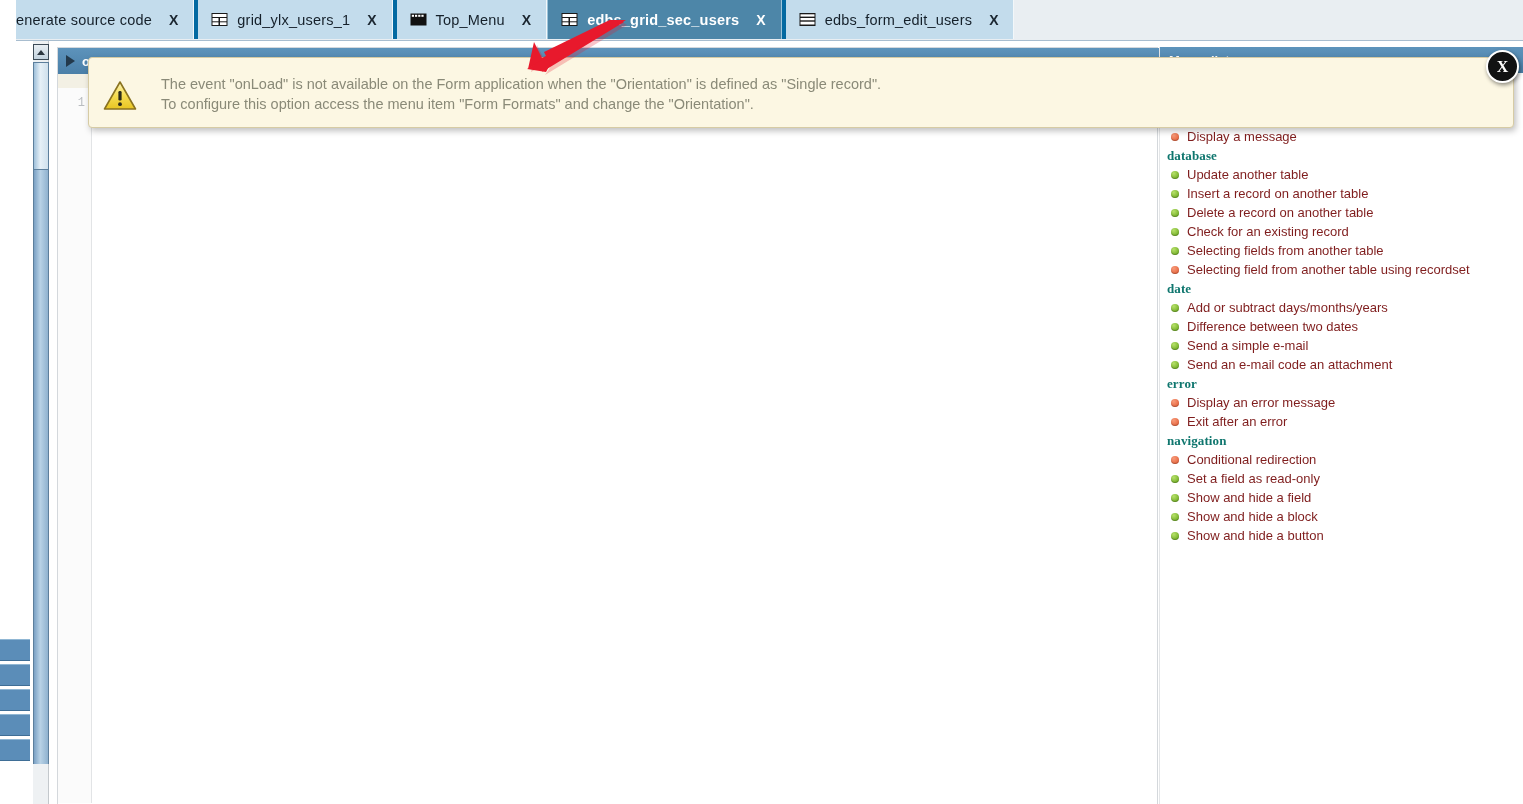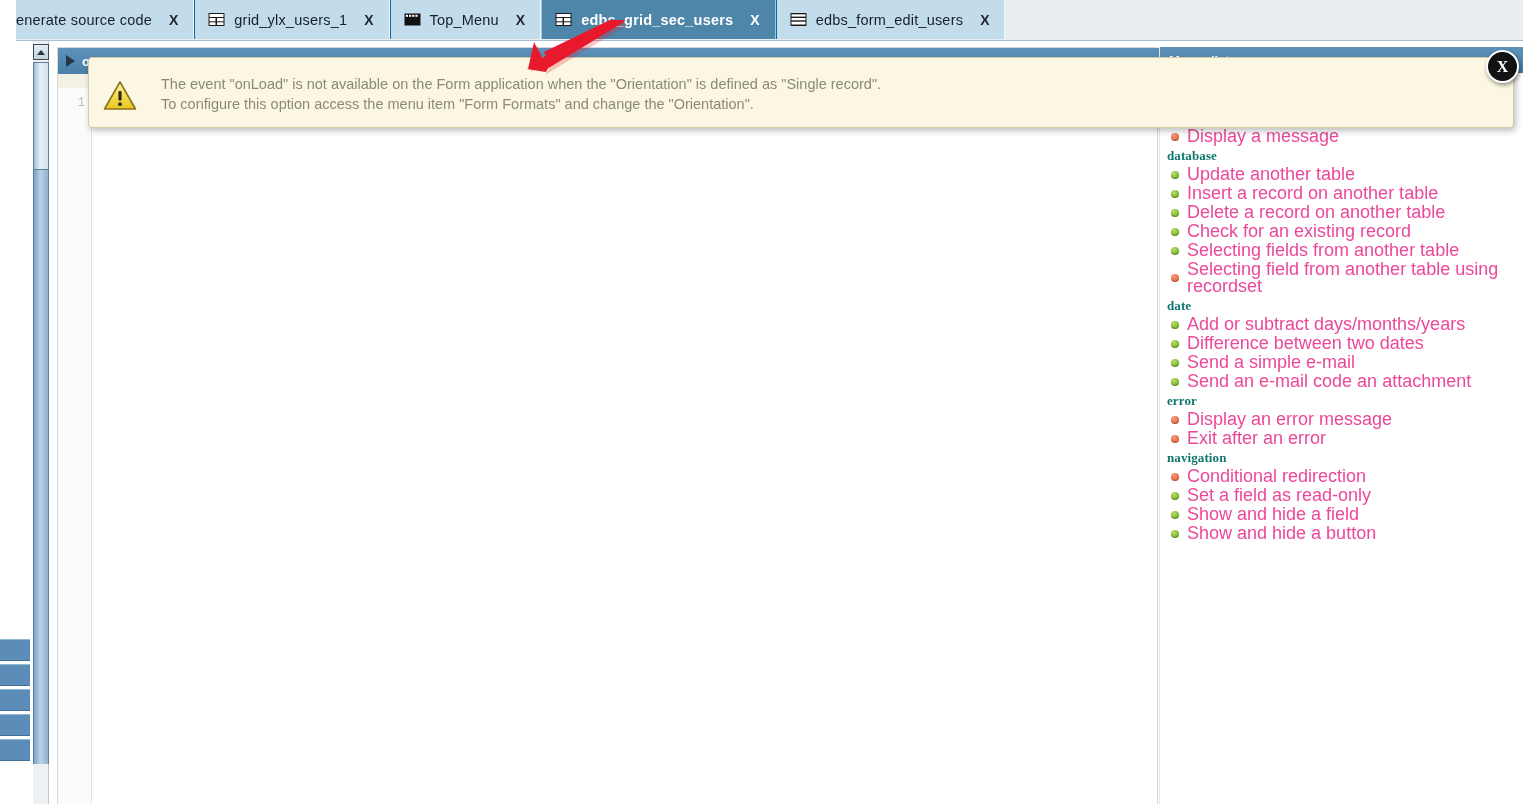--- a/index.html
+++ b/index.html
@@ -18,21 +18,21 @@
     border-bottom:1px solid #a8bdcf;
     box-sizing:border-box;
     display:flex;align-items:flex-start;margin-left:16px;
   }
   .tab{
     height:39px;box-sizing:border-box;
     display:flex;align-items:center;gap:9px;
     padding:0 13px;
     background:#c3dcec;
     border-right:1px solid #f2f7fa;
-    border-left:1px solid #0369a1;
+    border-left:4px solid #0369a1;
     cursor:pointer;
     white-space:nowrap;
   }
   .tab.clipped{ padding-left:0; border-left:none; }
   .tab.active{
     background:#4d86a8;
     border-left:1px solid #9cc4da;
     border-right:1px solid #9cc4da;
   }
   .tab-label{
@@ -152,21 +152,21 @@
   }
   .grp-title{
     font-weight:bold;font-size:13px;color:#0f766e;
     font-family:"Liberation Serif", serif;
     padding:2px 0 1px 7px;
     letter-spacing:.1px;
   }
   .m-item{
     display:flex;align-items:center;gap:8px;
     padding:1px 0 1px 11px;
-    font-size:18px;color:#ec4899;
+    font-size:13px;color:#7f1d1d;
     cursor:pointer;
     line-height:17px;
   }
   .dot{
     width:8px;height:8px;border-radius:50%;flex:0 0 auto;
     box-shadow:inset 0 -1px 1px rgba(0,0,0,.25);
   }
   .dot.green{background:radial-gradient(circle at 35% 30%,#b7e06a,#5da011);}
   .dot.red{background:radial-gradient(circle at 35% 30%,#f79b7a,#e2542b);}
 
@@ -361,20 +361,24 @@
         <span class="dot red"></span>
         <span>Conditional redirection</span>
       </div>
       <div class="m-item">
         <span class="dot green"></span>
         <span>Set a field as read-only</span>
       </div>
       <div class="m-item">
         <span class="dot green"></span>
         <span>Show and hide a field</span>
+      </div>
+      <div class="m-item">
+        <span class="dot green"></span>
+        <span>Show and hide a block</span>
       </div>
       <div class="m-item">
         <span class="dot green"></span>
         <span>Show and hide a button</span>
       </div>
     </div>
 </div>
 
 <div id="warning">
   <div id="warn-icon">

